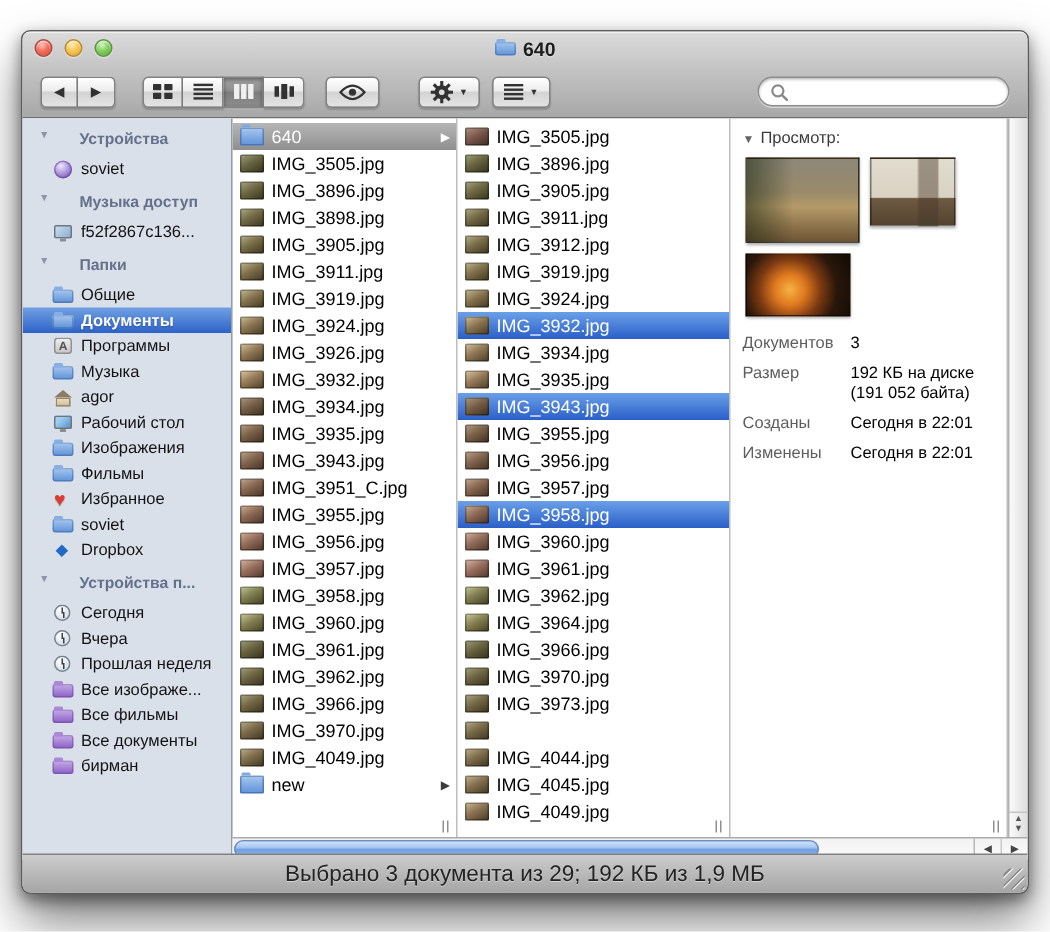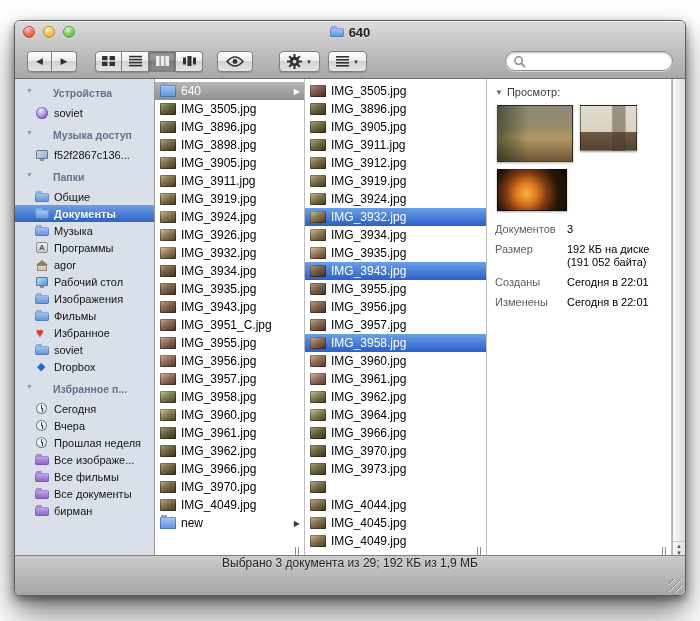--- a/index.html
+++ b/index.html
@@ -115,23 +115,23 @@
     linear-gradient(90deg,rgba(0,0,0,0) 55%,rgba(70,55,40,.45) 58%,rgba(70,55,40,.45) 80%,rgba(0,0,0,0) 82%),
     linear-gradient(#e2dccf 0%,#d9d2c2 58%,#6e5a43 60%,#54432f 100%)}
   .pt-2{width:70px;height:42px;background:
     radial-gradient(circle at 42% 58%,#f7b244 0%,#e07a20 22%,#7e3a12 45%,#2a170a 68%,#120b05 100%)}
   .info{margin-top:12px;display:flex;flex-direction:column;gap:7px}
   .info-row{display:flex;gap:6px;line-height:13px}
   .info-label{flex:none;width:66px;text-align:left;color:#5e5e5e}
   .info-value{flex:1;color:#000;min-width:0}
 
   
-  .statusbar{position:absolute;bottom:0;left:0;right:0;height:40px;
+  .statusbar{position:absolute;bottom:0;left:0;right:0;height:26px;
     background:linear-gradient(#cccccc,#a6a6a6);border-top:1px solid #818181;
-    display:flex;justify-content:center;font-size:12px;color:#232323;
+    display:flex;align-items:center;justify-content:center;font-size:15px;color:#232323;
     text-shadow:0 1px 0 rgba(255,255,255,.45)}
   .grip{position:absolute;right:2px;bottom:2px;width:14px;height:14px;
     background:repeating-linear-gradient(-45deg,rgba(255,255,255,.65) 0 1px,#8c8c8c 1px 2px,rgba(0,0,0,0) 2px 5px)}
 
   
   .sicon{width:14px;height:14px;flex:none;position:relative;display:inline-block}
   .icon-folder::before,.icon-folder-music::before,.icon-folder-pictures::before,
   .icon-folder-movies::before,.icon-desktop-f::before,.icon-smart::before{
     content:"";position:absolute;left:0;top:3px;width:14px;height:9px;border-radius:1px 2px 2px 2px;
     background:linear-gradient(#a9c8f0,#5d91d7);
@@ -305,27 +305,27 @@
     <span class="sicon icon-folder"></span>
     <span>Общие</span>
   </div>
 
   <div class="sb-item selected">
     <span class="sicon icon-folder"></span>
     <span>Документы</span>
   </div>
 
   <div class="sb-item">
+    <span class="sicon icon-apps"></span>
+    <span>Программы</span>
+  </div>
+
+  <div class="sb-item">
     <span class="sicon icon-folder-music"></span>
     <span>Музыка</span>
-  </div>
-
-  <div class="sb-item">
-    <span class="sicon icon-apps"></span>
-    <span>Программы</span>
   </div>
 
   <div class="sb-item">
     <span class="sicon icon-home"></span>
     <span>agor</span>
   </div>
 
   <div class="sb-item">
     <span class="sicon icon-desktop"></span>
     <span>Рабочий стол</span>
@@ -354,21 +354,21 @@
   <div class="sb-item">
     <span class="sicon icon-dropbox"></span>
     <span>Dropbox</span>
   </div>
 </div>
   </div>
 
   <div class="sb-section">
     <div class="sb-header">
       <span class="sb-disc">▼</span>
-      <span>Избранное п...</span>
+      <span>Устройства п...</span>
     </div>
     <div class="sb-items">
   <div class="sb-item">
     <span class="sicon icon-clock"></span>
     <span>Сегодня</span>
   </div>
 
   <div class="sb-item">
     <span class="sicon icon-clock"></span>
     <span>Вчера</span>

